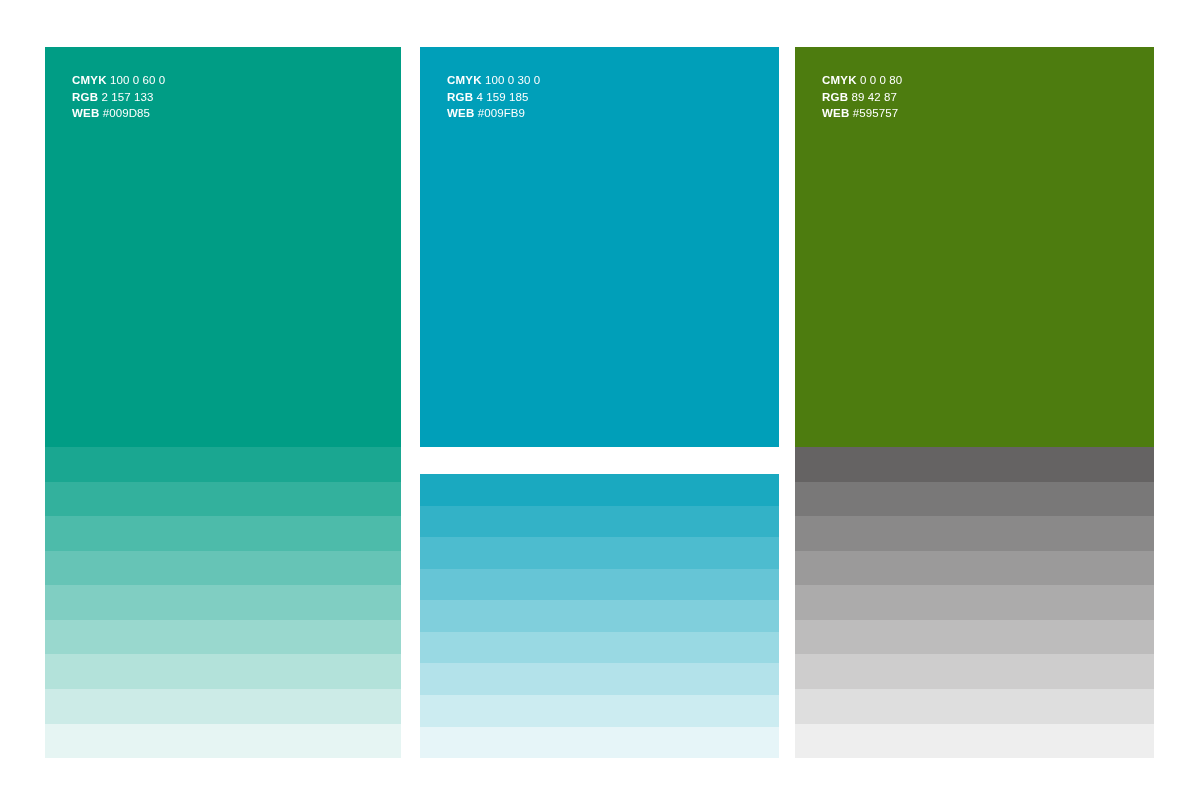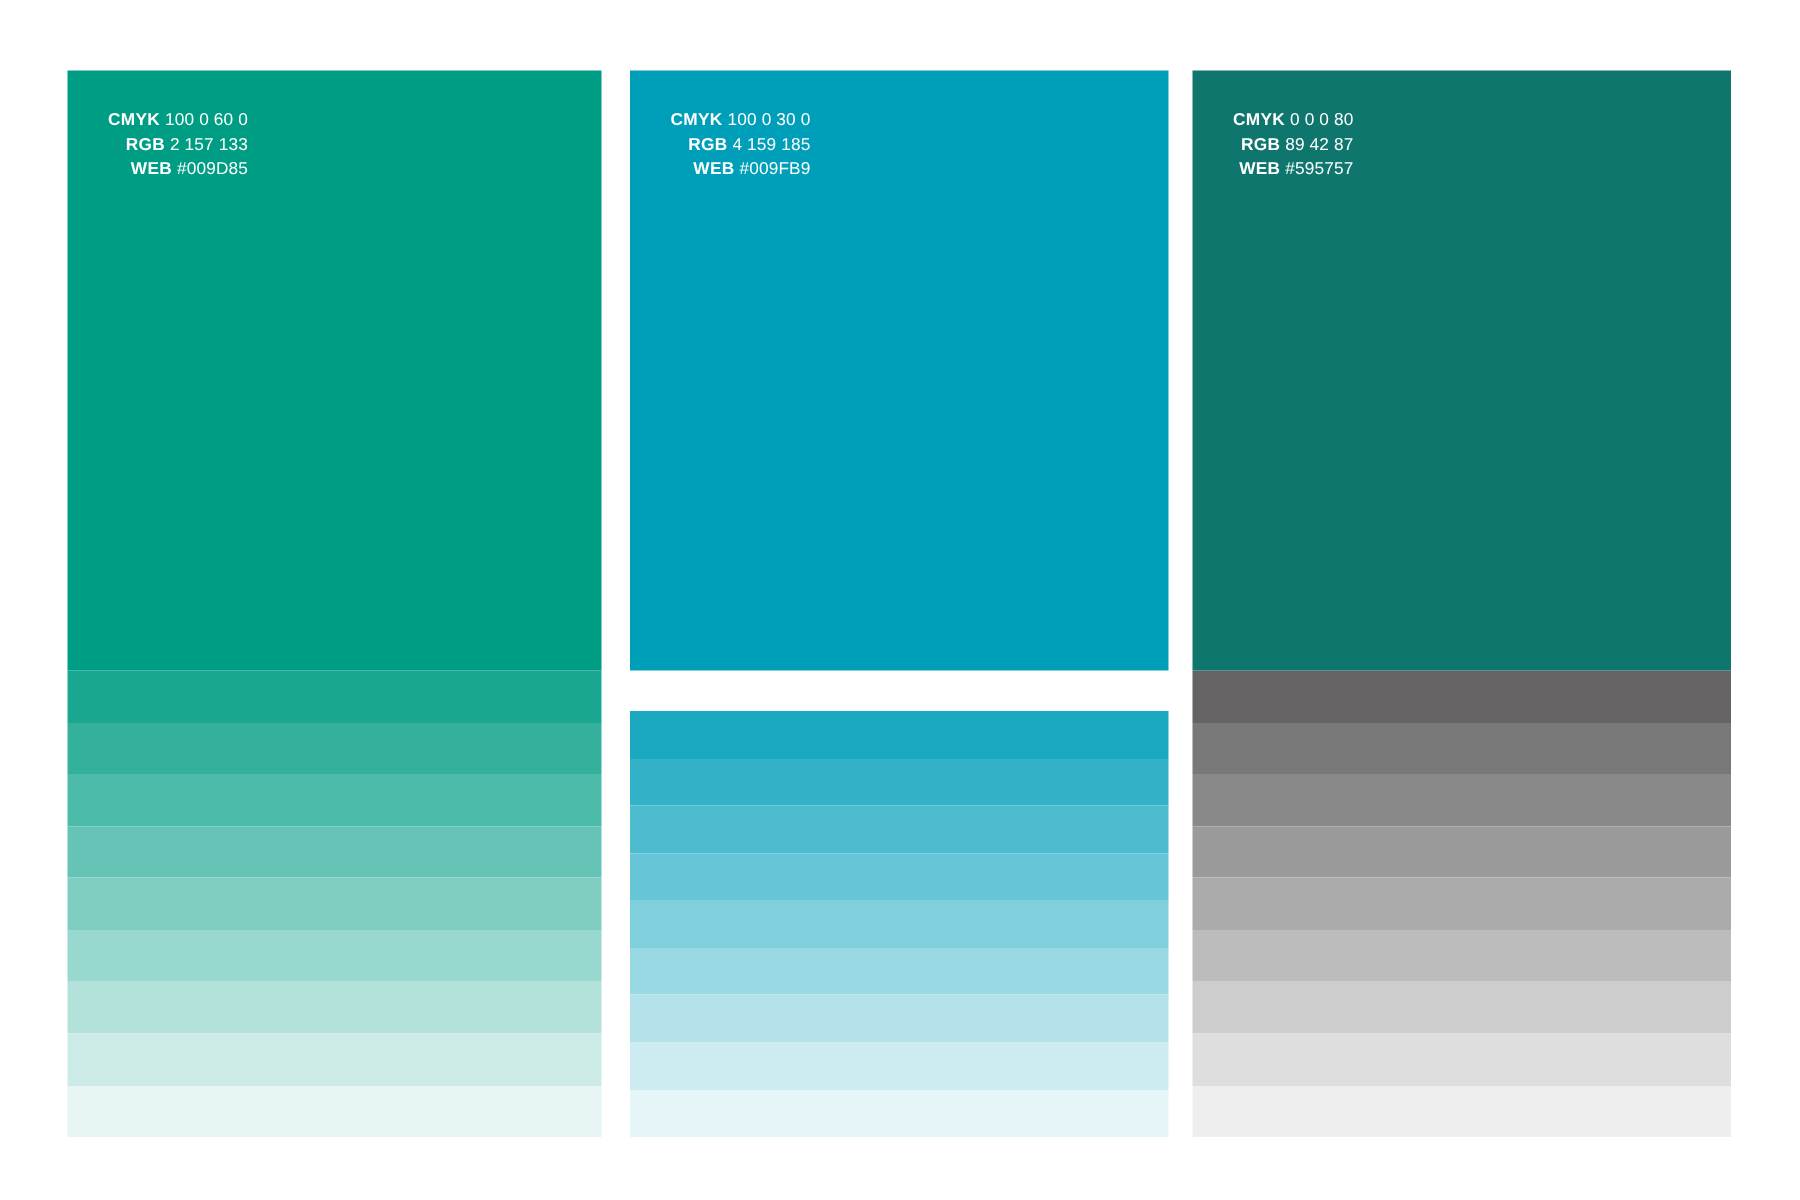--- a/index.html
+++ b/index.html
@@ -24,21 +24,20 @@
     height: 800px;
     background: #ffffff;
   }
 
   .swatch-column {
     position: absolute;
     top: 47px;
     height: 711px;
     display: flex;
     flex-direction: column;
-    text-align: right;
   }
 
   .swatch-column.col-0 { left: 45px;  width: 356px; }
   .swatch-column.col-1 { left: 420px; width: 359px; gap: 27px; }
   .swatch-column.col-2 { left: 795px; width: 359px; }
 
   .primary-block {
     position: relative;
     height: 400px;
     flex: 0 0 400px;
@@ -119,21 +118,21 @@
         <div class="tint-band" style="background: rgb(77, 188, 207);"></div>
         <div class="tint-band" style="background: rgb(102, 197, 214);"></div>
         <div class="tint-band" style="background: rgb(128, 207, 220);"></div>
         <div class="tint-band" style="background: rgb(153, 217, 227);"></div>
         <div class="tint-band" style="background: rgb(179, 226, 234);"></div>
         <div class="tint-band" style="background: rgb(204, 236, 241);"></div>
         <div class="tint-band" style="background: rgb(230, 245, 248);"></div>
       </div>
     </div>
     <div class="swatch-column col-2">
-      <div class="primary-block" style="background: #0f766e;">
+      <div class="primary-block" style="background: #4d7c0f;">
         <div class="spec-list">
           <div class="spec-row"><span class="spec-key">CMYK</span>  <span class="spec-val">0 0 0 80</span></div>
           <div class="spec-row"><span class="spec-key">RGB</span> <span class="spec-val">89 42 87</span></div>
           <div class="spec-row"><span class="spec-key">WEB</span> <span class="spec-val">#595757</span></div>
         </div>
       </div>
       <div class="tint-stack">
         <div class="tint-band" style="background: rgb(101, 99, 99);"></div>
         <div class="tint-band" style="background: rgb(121, 120, 120);"></div>
         <div class="tint-band" style="background: rgb(138, 137, 137);"></div>

